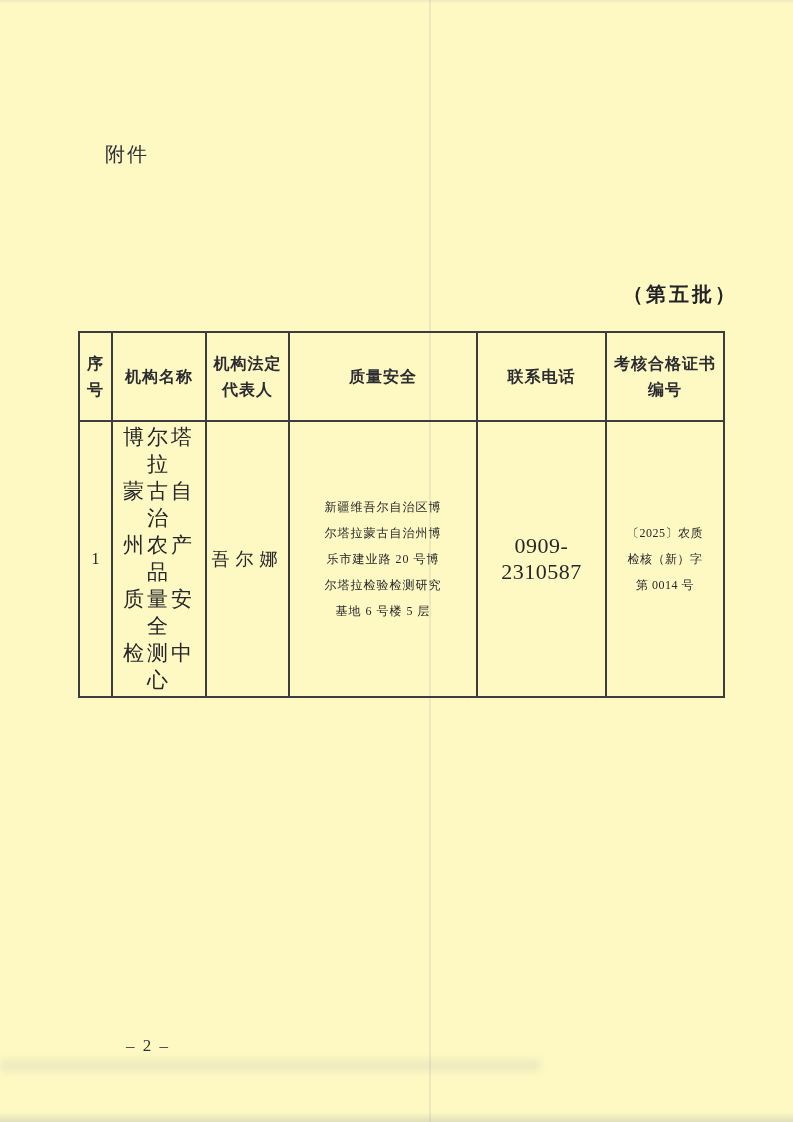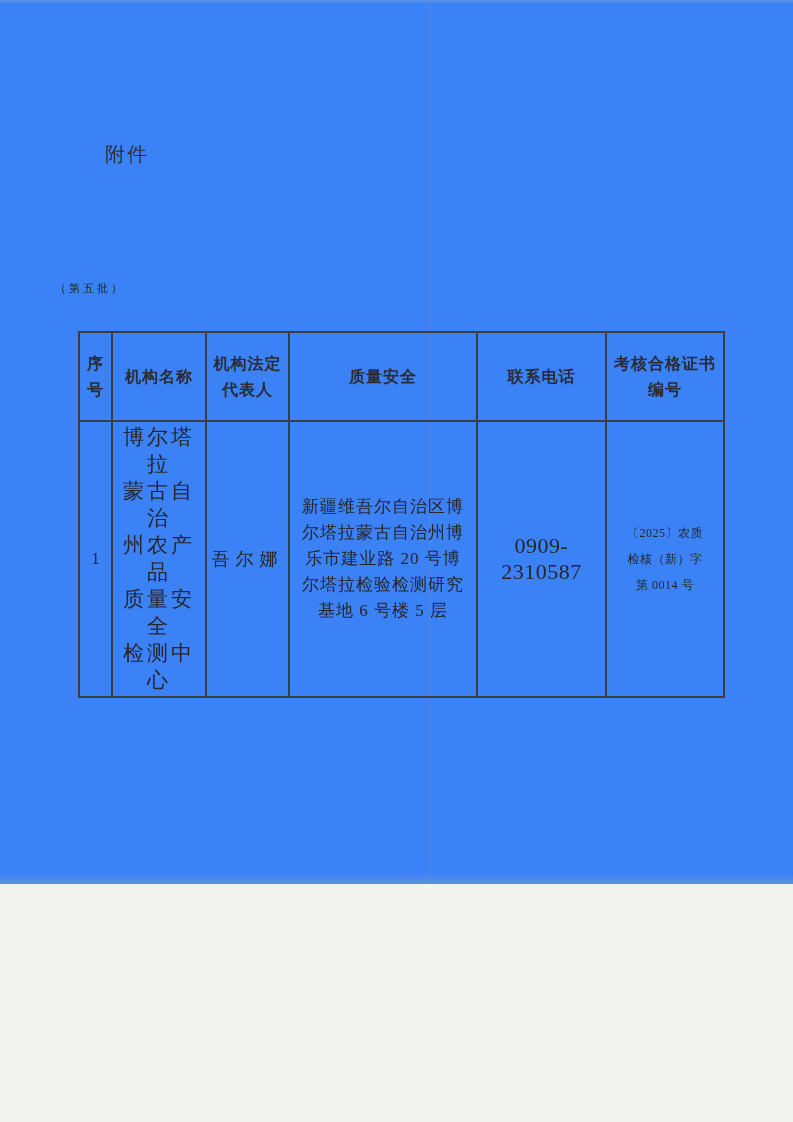--- a/index.html
+++ b/index.html
@@ -4,22 +4,22 @@
 <style>
   * { box-sizing: border-box; }
   html, body {
     margin: 0; padding: 0;
     width: 793px; height: 1122px;
     background: #f2f2ef;
     font-family: "Liberation Serif", "DejaVu Serif", serif;
   }
   .page {
     position: relative;
-    width: 793px; height: 884px;
-    background: #3b82f6;
+    width: 793px; height: 1122px;
+    background: #fef9c3;
     overflow: hidden;
     color: #26262b;
   }
   
   .scan-crease {
     position: absolute; left: 429px; top: 0;
     width: 2px; height: 100%;
     background: rgba(150,150,150,0.16);
   }
   .scan-smudge {
@@ -49,22 +49,22 @@
     position: absolute; left: 55px; top: 191px; width: 683px;
     text-align: center;
     font-size: 30px; font-weight: 700;
     line-height: 46px;
     color: #17171c;
     white-space: pre-line;
     letter-spacing: 1px;
   }
   .doc-subtitle {
     position: absolute; left: 55px; top: 281px; width: 683px;
-    text-align: left;
-    font-size: 11px; font-weight: 400;
+    text-align: right;
+    font-size: 20px; font-weight: 700;
     color: #222228; letter-spacing: 3px;
   }
 
   table.inst-table {
     position: absolute; left: 78px; top: 331px;
     width: 645px;
     border-collapse: collapse;
     table-layout: fixed;
   }
   .inst-table td, .inst-table th {
@@ -85,21 +85,21 @@
     white-space: pre-line;
     letter-spacing: 1px;
   }
   .cell-serial { font-size: 16px; }
   .cell-name {
     font-size: 21px; line-height: 27px;
     white-space: pre-line; letter-spacing: 3px;
   }
   .cell-rep { font-size: 18px; letter-spacing: 6px; }
   .cell-addr {
-    font-size: 17px; line-height: 26px;
+    font-size: 12px; line-height: 26px;
     white-space: pre-line; letter-spacing: 1px;
   }
   .cell-phone { font-size: 22px; letter-spacing: 0.5px; }
   .cell-cert {
     font-size: 12px; line-height: 26px;
     white-space: pre-line; letter-spacing: 0.5px;
   }
 
   .page-number {
     position: absolute; left: 108px; top: 1036px; width: 80px;

